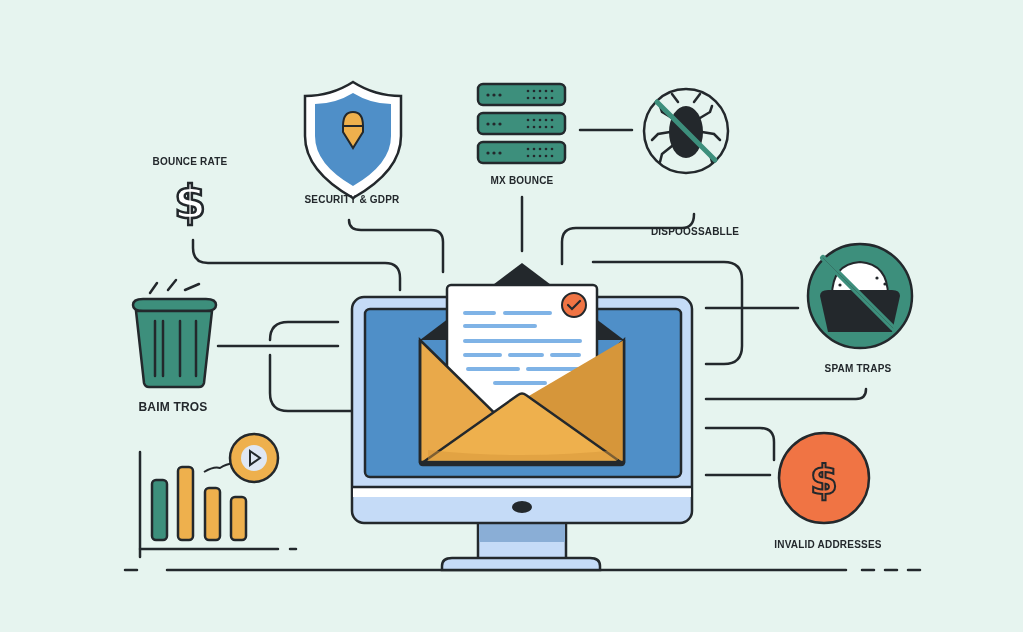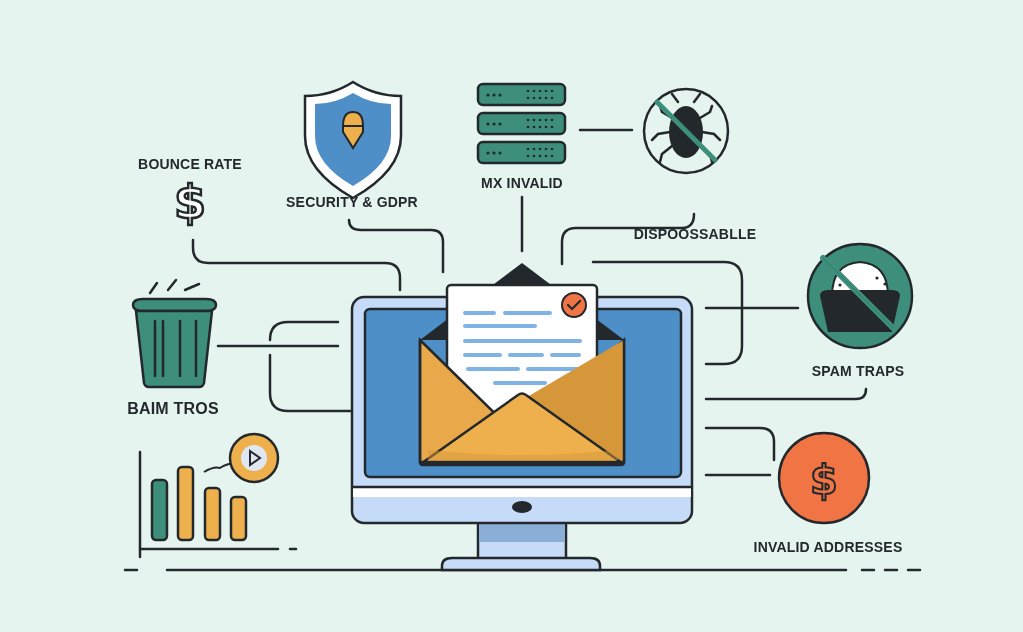--- a/index.html
+++ b/index.html
@@ -6,21 +6,21 @@
     body {
       width: 1023px; height: 632px; overflow: hidden;
       background: #e6f4ef;
       font-family: "Liberation Sans", "DejaVu Sans", sans-serif;
       position: relative;
     }
     #canvas { position: absolute; left: 0; top: 0; width: 1023px; height: 632px; }
     .label {
       position: absolute;
       font-weight: 700;
-      font-size: 14px;
+      font-size: 10px;
       color: #23282c;
       letter-spacing: 0.2px;
       white-space: nowrap;
       transform: translateX(-50%);
     }
   </style>
 </head>
 <body>
 
 <svg id="canvas" viewBox="0 0 1023 632" xmlns="http://www.w3.org/2000/svg">
@@ -190,17 +190,17 @@
     <path d="M420 340 l100 98 l104 -98 v122 q0 3 -3 3 h-198 q-3 0 -3 -3z" fill="#e9a94a" stroke="#23282c" stroke-width="2.5"></path>
     <path d="M522 400 l102 -60 v122 z" fill="#d6963a"></path>
     <path d="M422 463 l96 -68 q4 -3 8 0 l96 68z" fill="#eeb04d" stroke="#23282c" stroke-width="2.5" stroke-linejoin="round"></path>
     <path d="M428 450 q94 10 190 0 v10 h-190z" fill="#d6963a" opacity="0.5"></path>
     <path d="M420 340 v122 h204 v-122" fill="none" stroke="#23282c" stroke-width="2.5"></path>
   </g>
 </svg>
 
 <div class="label" style="left:190px; top:156px;">BOUNCE RATE</div>
 <div class="label" style="left:352px; top:194px;text-align:right;">SECURITY &amp; GDPR</div>
-<div class="label" style="left:522px; top:175px;">MX INVALID</div>
+<div class="label" style="left:522px; top:175px;">MX BOUNCE</div>
 <div class="label" style="left:695px; top:194px;margin-top:32px;">DISPOOSSABLLE</div>
 <div class="label" style="left:858px; top:363px;text-align:right;">SPAM TRAPS</div>
 <div class="label" style="left:828px; top:539px;">INVALID ADDRESSES</div>
-<div class="label" style="left:173px; top:400px; font-size:16px;">BAIM TROS</div>
+<div class="label" style="left:173px; top:400px; font-size:12px;">BAIM TROS</div>
 
 </body></html>

